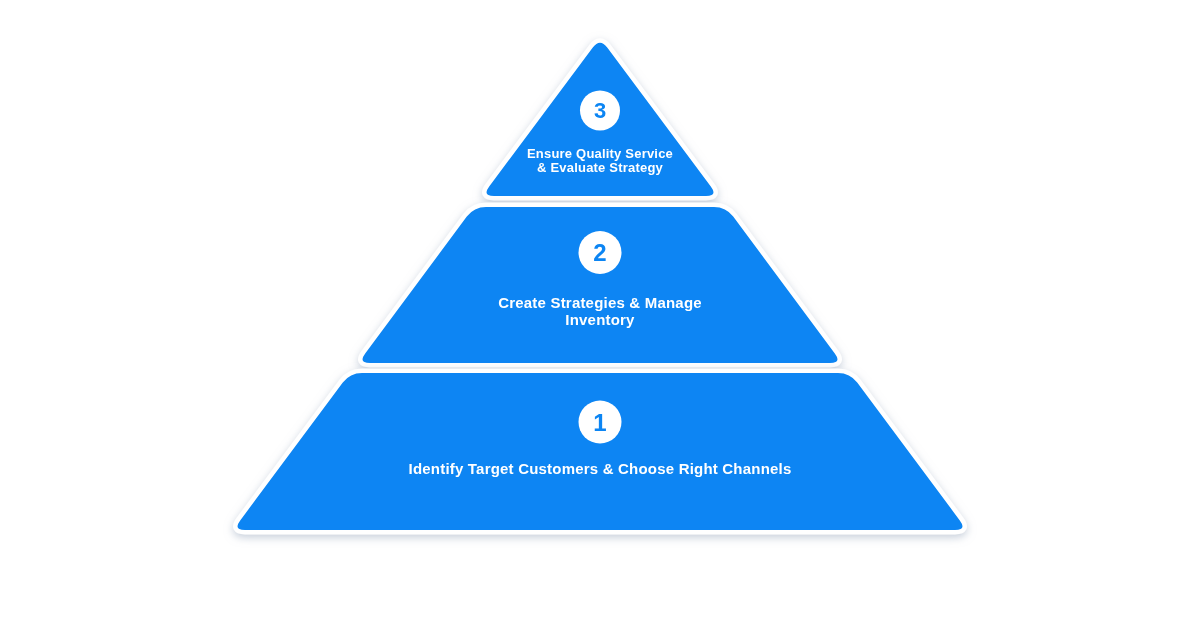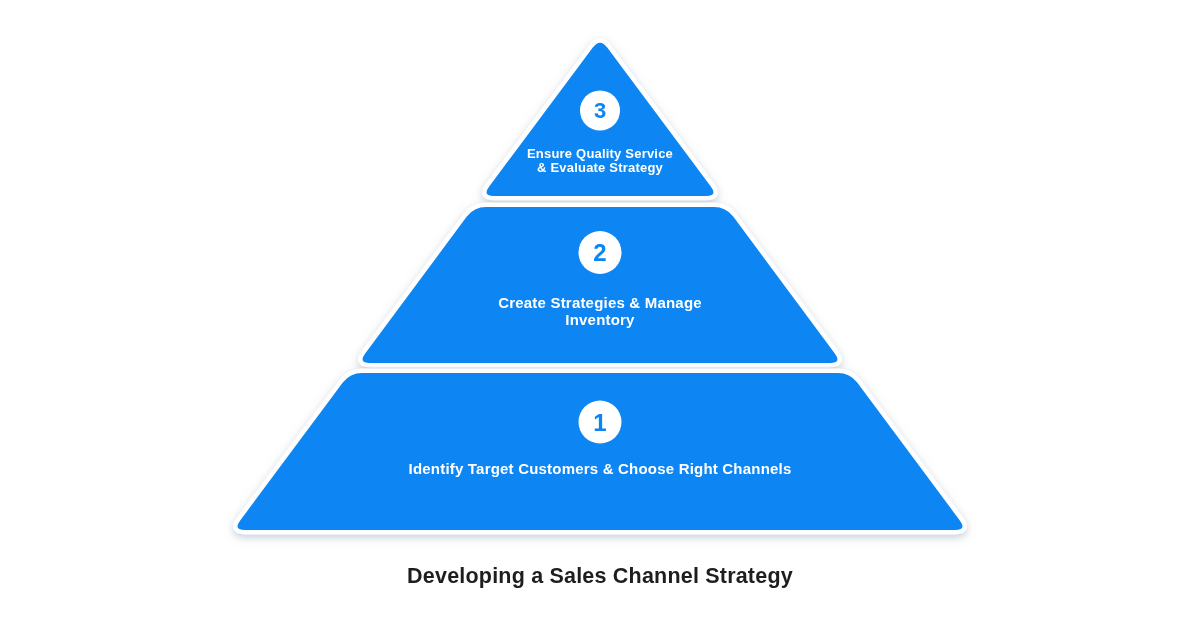--- a/index.html
+++ b/index.html
@@ -88,15 +88,14 @@
     </g>
 
     <g>
       <path class="level-shape" d="M 362 373 L 838 373 Q 850 373 857.2 382.6 L 959.8 520.4 Q 967 530 955 530 L 245 530 Q 233 530 240.2 520.4 L 342.8 382.6 Q 350 373 362 373 Z" fill="#0c85f3"></path>
       <circle class="badge-circle" cx="600" cy="422" r="21.5"></circle>
       <text class="level-num fs24" x="600" y="422" dominant-baseline="central">1</text>
       <text class="level-label fs15" x="600" y="473.5">Identify Target Customers &amp; Choose Right Channels</text>
     </g>
   </svg>
 
-  <div class="chart-title">Developing a Sales Channel Strategy</div>
 
 </div>
 
 </body></html>

